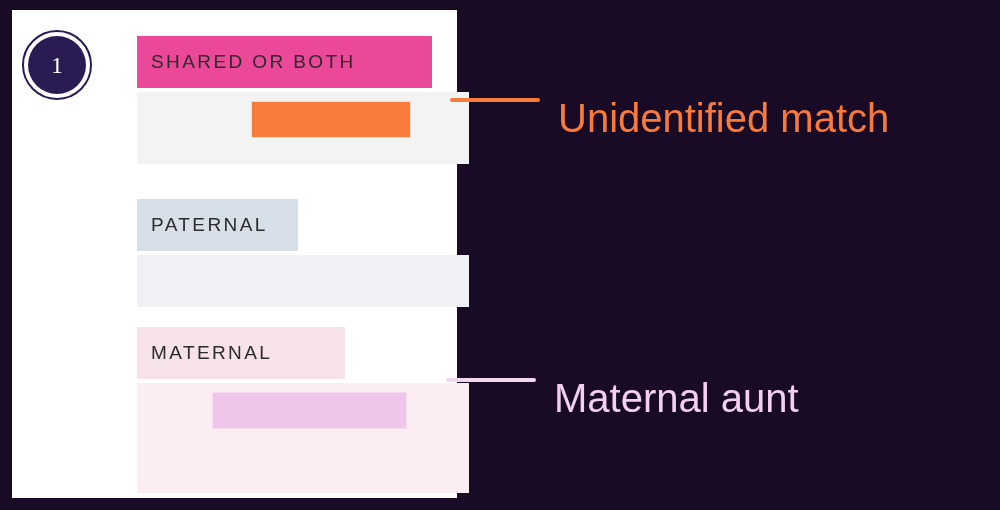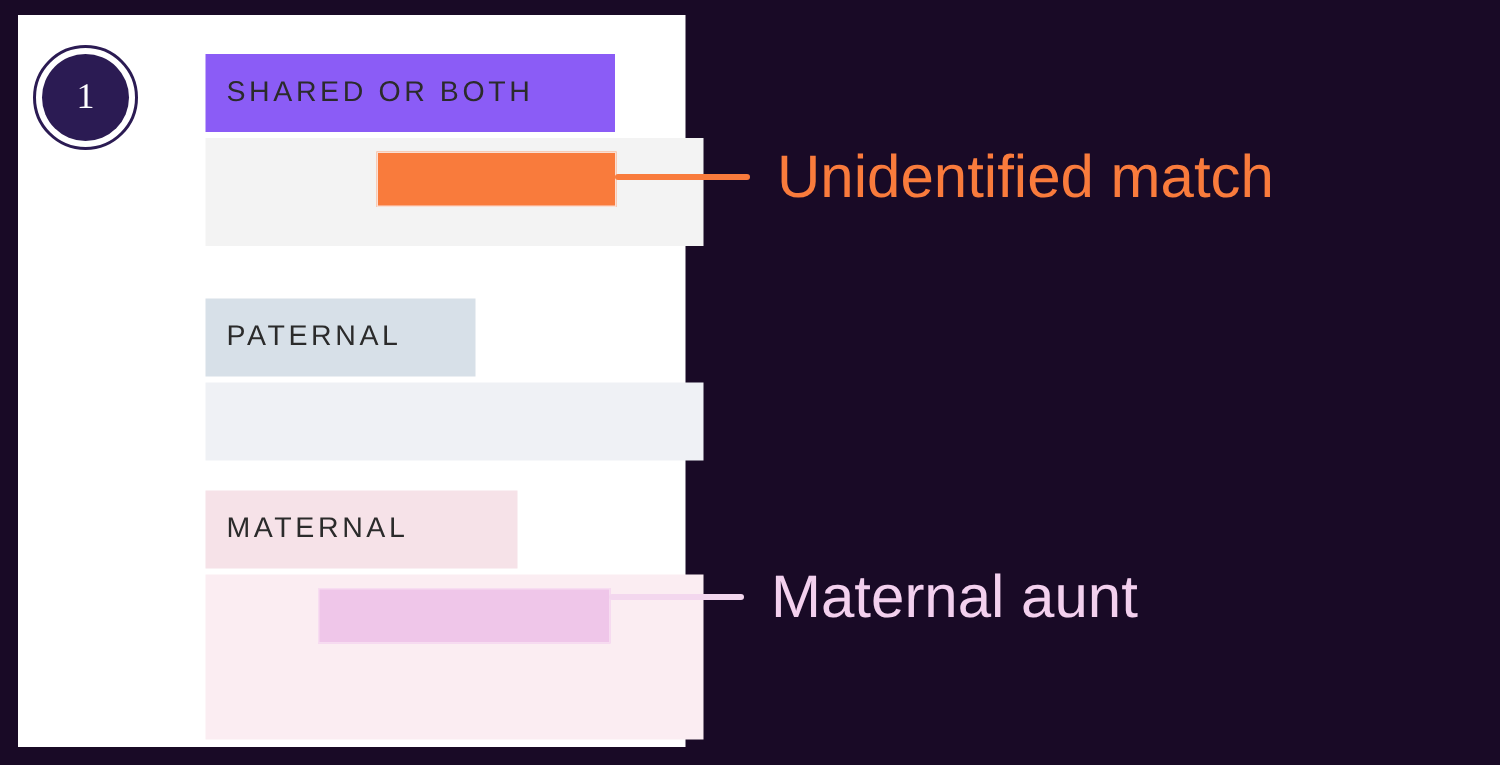--- a/index.html
+++ b/index.html
@@ -96,39 +96,39 @@
   .seg {
     position: absolute;
     top: 9px;
     height: 37px;
     box-sizing: border-box;
   }
 
   
   #track-shared { top: 26px; }
   #track-shared .track-header {
-    background: #8b5cf6;
-    width: 273px;
+    background: #ec4899;
+    width: 295px;
   }
   #track-shared .track-body {
     background: #f3f3f3;
     margin-top: 4px;
   }
   #seg-unidentified {
     left: 114px;
     width: 160px;
     background: #f97b3c;
     border: 1px solid #fadfd4;
   }
 
   
   #track-paternal { top: 189px; }
   #track-paternal .track-header {
     background: #d7e0e8;
-    width: 180px;
+    width: 161px;
   }
   #track-paternal .track-body {
     background: #eff1f5;
     margin-top: 4px;
     height: 52px;
   }
 
   
   #track-maternal { top: 317px; }
   #track-maternal .track-header {
@@ -144,21 +144,21 @@
     left: 75px;
     width: 195px;
     background: #efc6e9;
     border: 1px solid #f7dcf1;
   }
 
   
   .callout {
     position: absolute;
     display: flex;
-    align-items: center;
+    padding-left: 40px;
   }
   .callout .leader {
     display: block;
     height: 4px;
     width: 90px;
     border-radius: 2px;
   }
   .callout .callout-label {
     margin-left: 18px;
     font-size: 40px;

